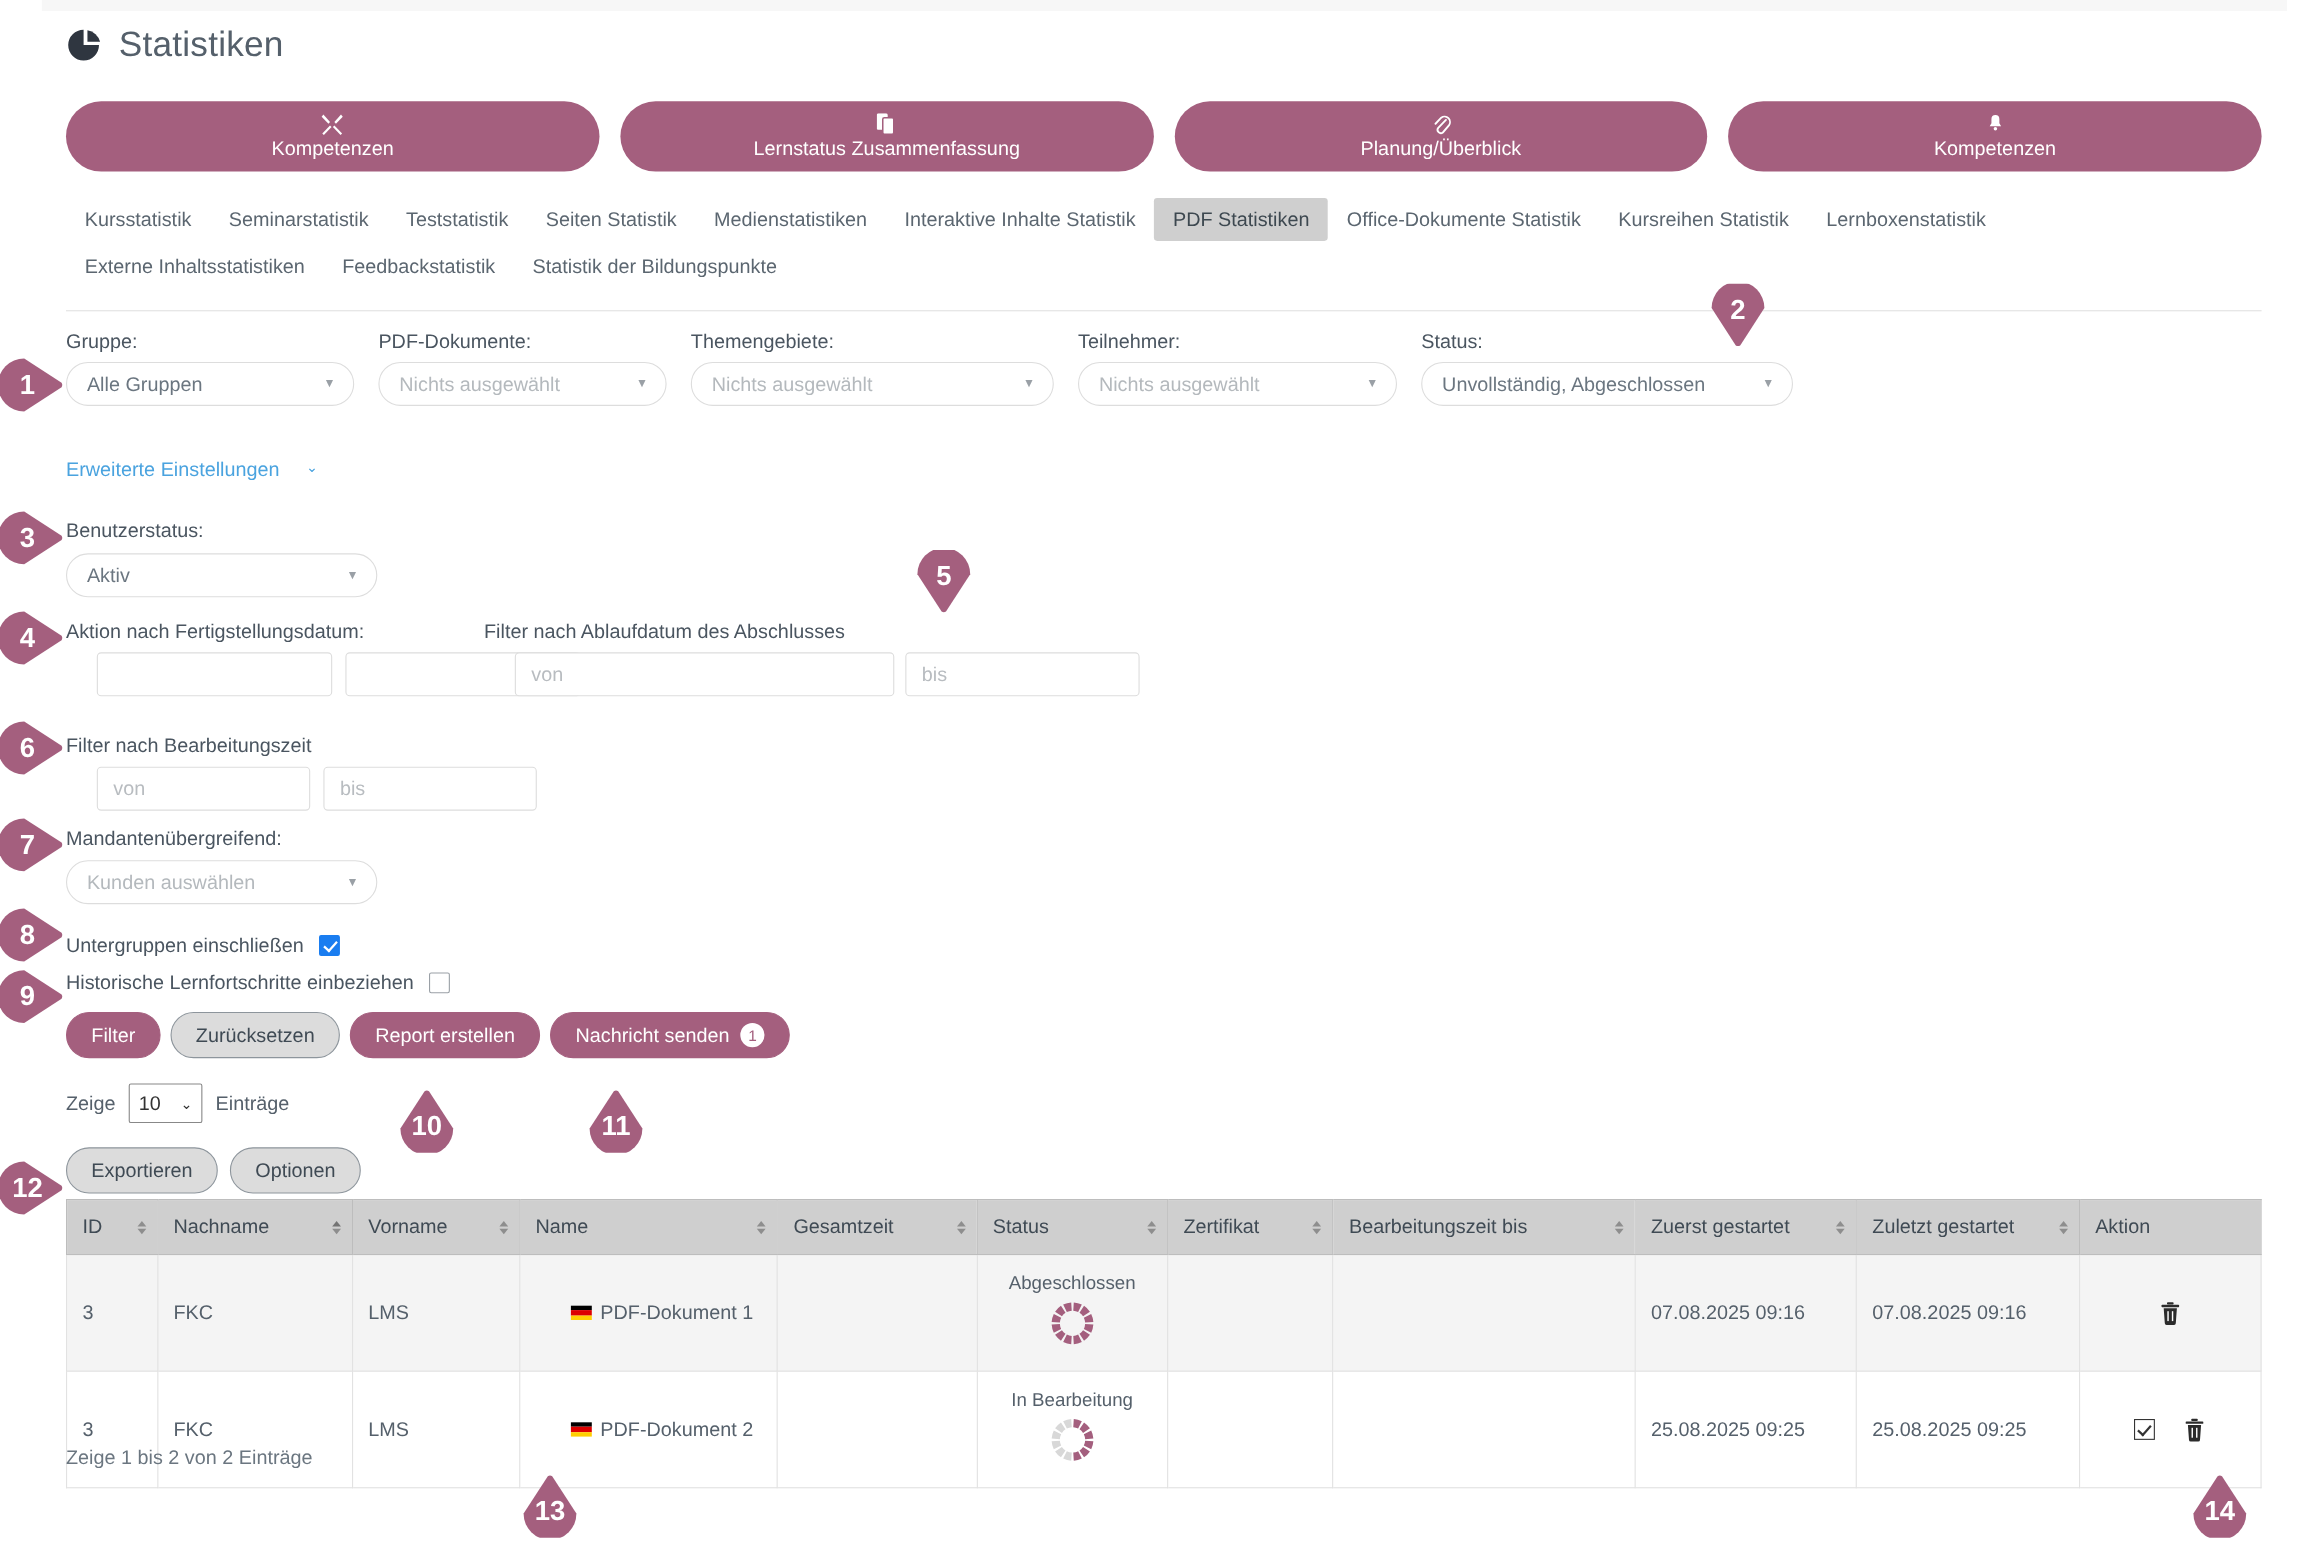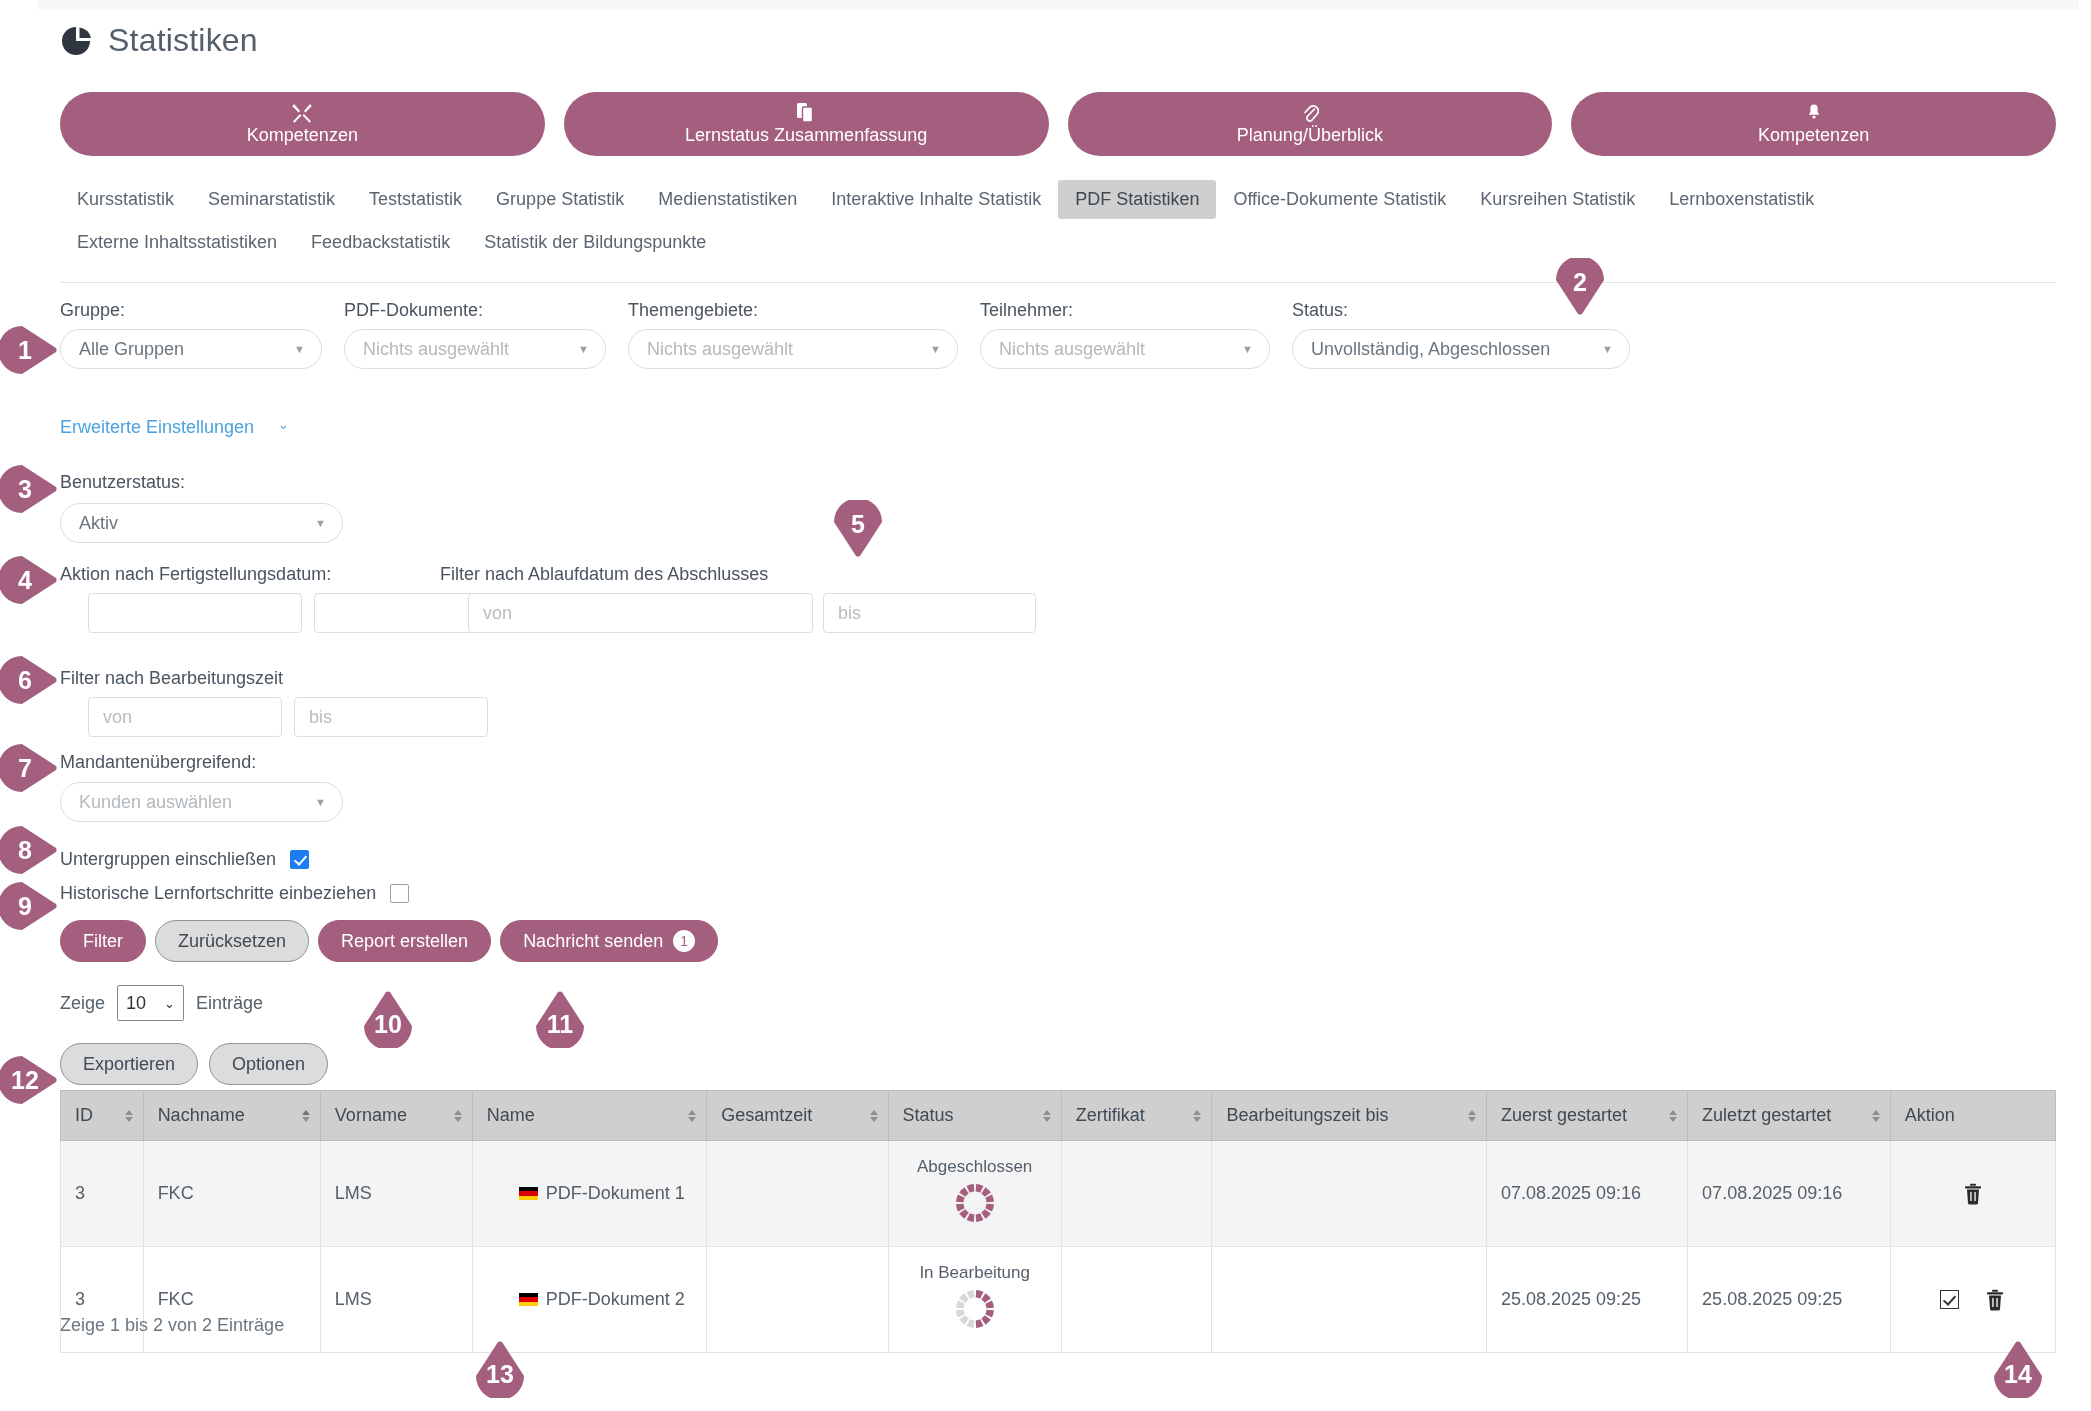--- a/index.html
+++ b/index.html
@@ -203,21 +203,21 @@
         </svg>
       </span>
       <span class="plabel">Kompetenzen</span>
     </div>
   </div>
 
   <div class="tabs">
     <div class="tab">Kursstatistik</div>
     <div class="tab">Seminarstatistik</div>
     <div class="tab">Teststatistik</div>
-    <div class="tab">Gruppe Statistik</div>
+    <div class="tab">Seiten Statistik</div>
     <div class="tab">Medienstatistiken</div>
     <div class="tab">Interaktive Inhalte Statistik</div>
     <div class="tab active">PDF Statistiken</div>
     <div class="tab">Office-Dokumente Statistik</div>
     <div class="tab">Kursreihen Statistik</div>
     <div class="tab">Lernboxenstatistik</div>
     <div style="flex-basis:100%;height:0"></div>
     <div class="tab">Externe Inhaltsstatistiken</div>
     <div class="tab">Feedbackstatistik</div>
     <div class="tab">Statistik der Bildungspunkte</div>

